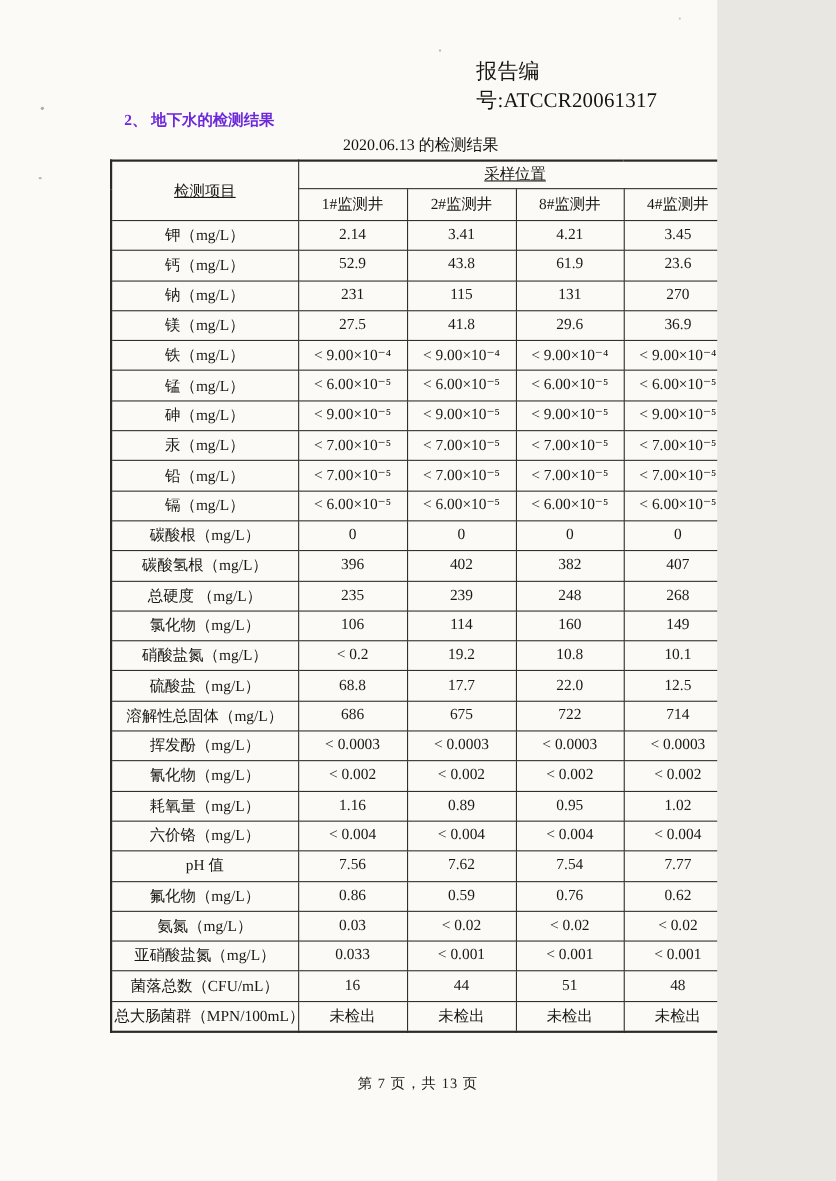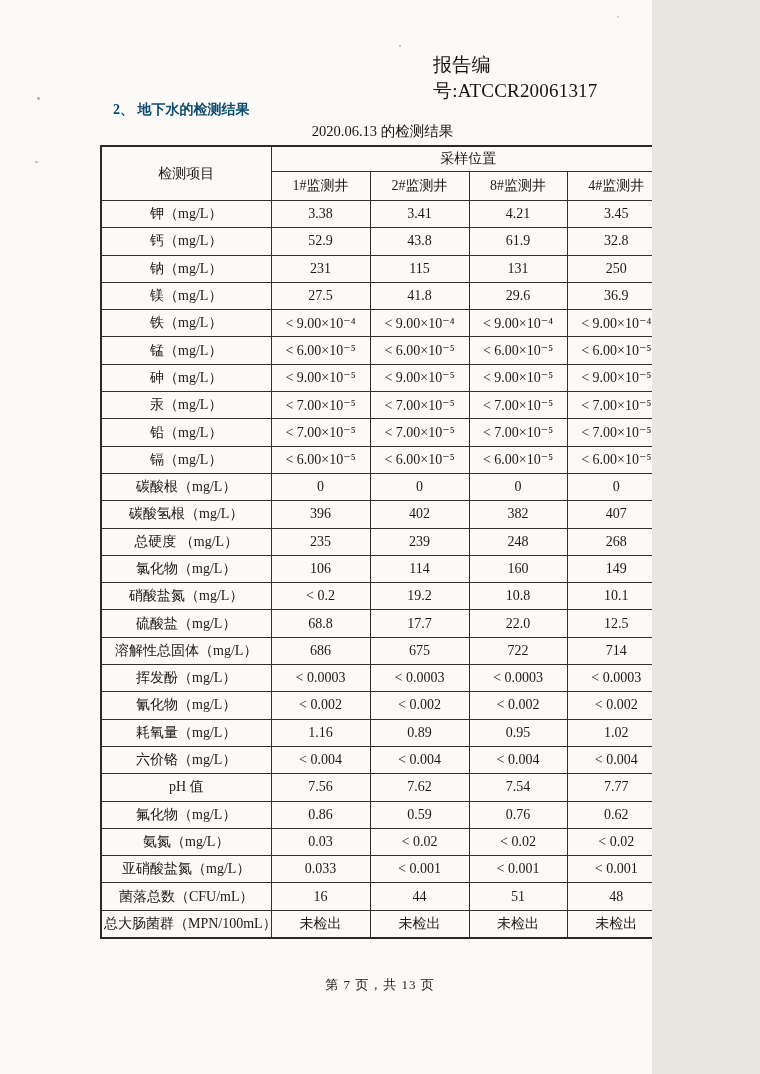--- a/index.html
+++ b/index.html
@@ -15,21 +15,21 @@
     color:#1e1c19;
     overflow:hidden;
   }
   .report-no {
     position:absolute; left:433px; top:52px;
     font-size:19px; letter-spacing:0.2px;
     color:#161412;
   }
   .section-title {
     position:absolute; left:113px; top:101px;
-    font-size:14px; font-weight:bold; color:#0c4a6e;
+    font-size:14px; font-weight:bold; color:#6d28d9;
   }
   .table-title {
     position:absolute; left:100px; top:122px; width:565px;
     text-align:center; font-size:14.5px; font-weight:normal; color:#15130f;
   }
   table.results {
     position:absolute; left:100px; top:145px;
     width:565px;
     border-collapse:collapse;
     table-layout:fixed;
@@ -39,21 +39,21 @@
   table.results th, table.results td {
     border:1.5px solid #33302c;
     text-align:center;
     vertical-align:middle;
     padding:0 2px;
     font-weight:normal;
     overflow:hidden;
     white-space:nowrap;
   }
   table.results { border:2px solid #2c2925; }
-  tr.hdr-top th { height:24px; }
+  tr.hdr-top th { height:24px;text-decoration:underline; }
   tr.hdr-wells th { height:28px; }
   tbody td { height:26.3px; }
   .speck { position:absolute; border-radius:50%; background:#6d6a64; }
   .speck.s1 { left:37px; top:97px;  width:3px; height:3px; opacity:.55; }
   .speck.s2 { left:35px; top:161px; width:3px; height:2px; opacity:.45; }
   .speck.s3 { left:399px; top:45px; width:2px; height:2px; opacity:.5; }
   .speck.s4 { left:617px; top:16px; width:2px; height:2px; opacity:.35; }
   .footer {
     position:absolute; left:0; top:976px; width:760px;
     text-align:center; font-size:13px; color:#24211d;
@@ -92,38 +92,38 @@
       <tr class="hdr-wells">
         <th>1#监测井</th>
         <th>2#监测井</th>
         <th>8#监测井</th>
         <th>4#监测井</th>
       </tr>
     </thead>
     <tbody>
         <tr>
           <td>钾（mg/L）</td>
-          <td>3.38</td>
+          <td>2.14</td>
           <td>3.41</td>
           <td>4.21</td>
           <td>3.45</td>
         </tr>
         <tr>
           <td>钙（mg/L）</td>
           <td>52.9</td>
           <td>43.8</td>
           <td>61.9</td>
-          <td>32.8</td>
+          <td>23.6</td>
         </tr>
         <tr>
           <td>钠（mg/L）</td>
           <td>231</td>
           <td>115</td>
           <td>131</td>
-          <td>250</td>
+          <td>270</td>
         </tr>
         <tr>
           <td>镁（mg/L）</td>
           <td>27.5</td>
           <td>41.8</td>
           <td>29.6</td>
           <td>36.9</td>
         </tr>
         <tr>
           <td>铁（mg/L）</td>

